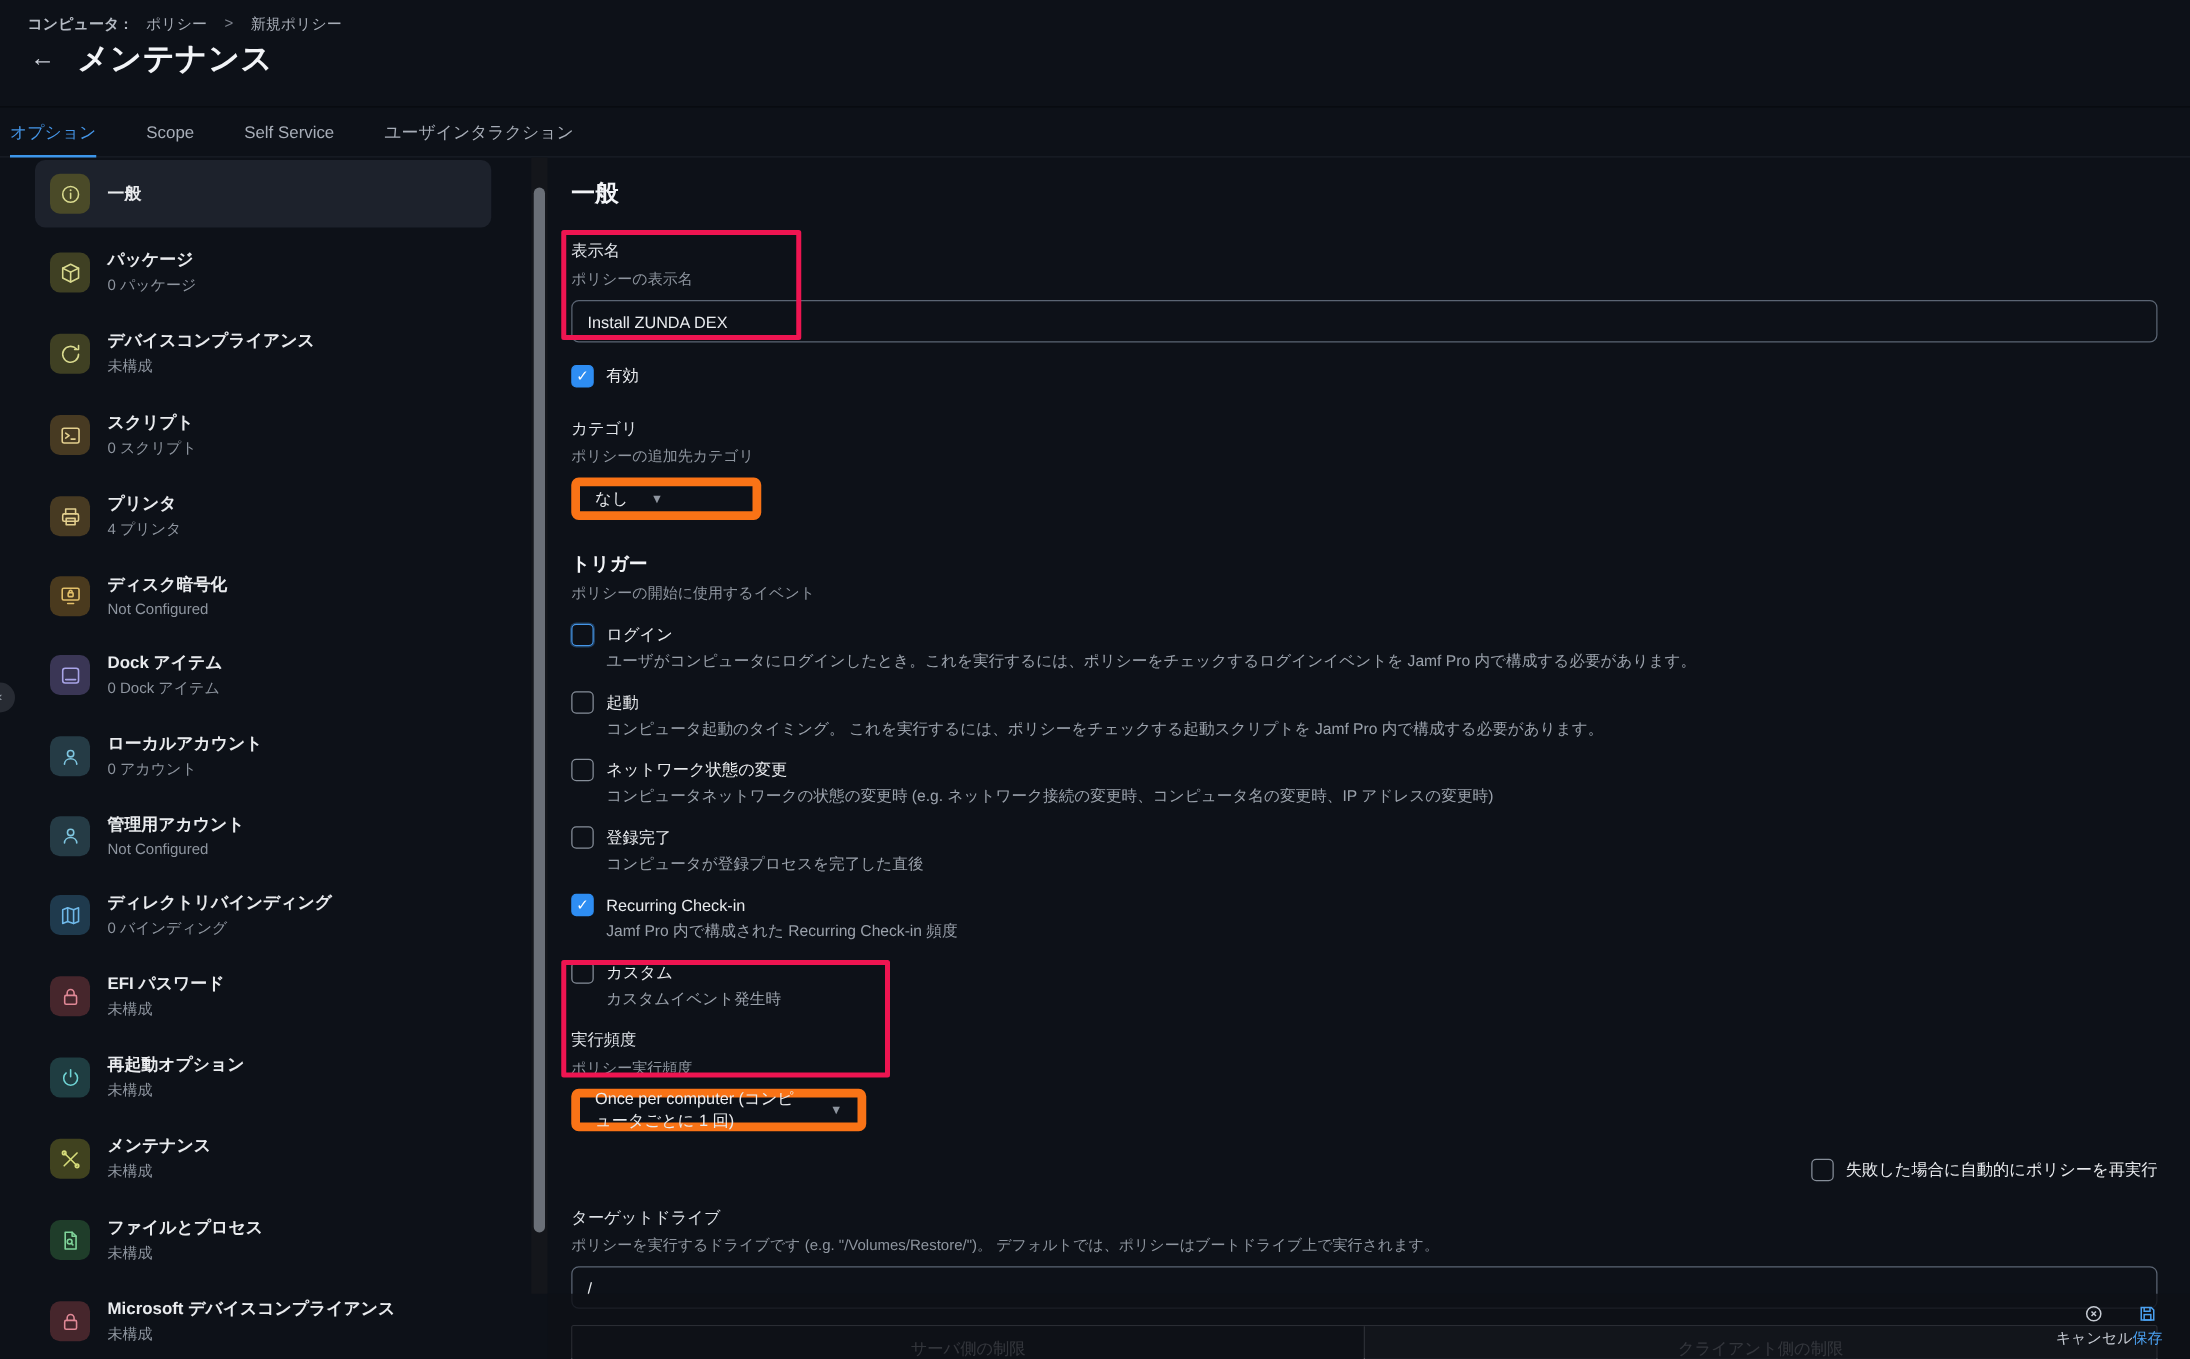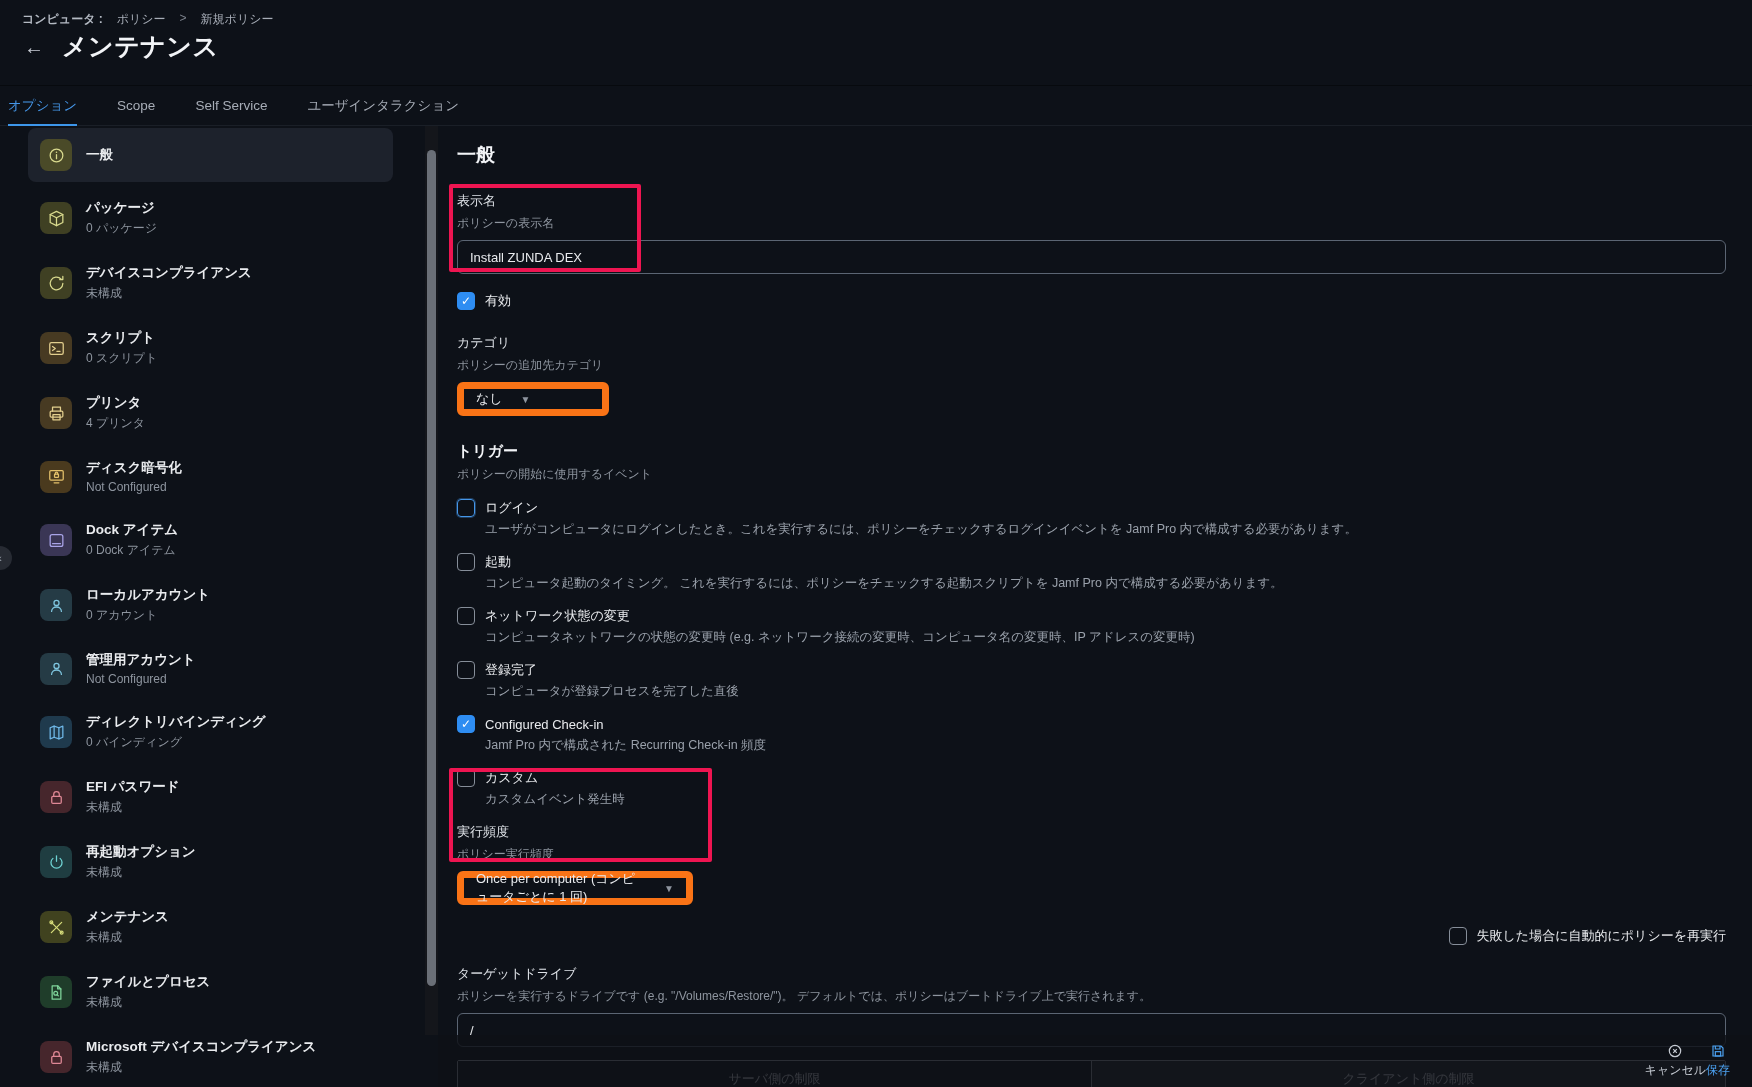--- a/index.html
+++ b/index.html
@@ -376,21 +376,21 @@
     <div class="checkrow">
       <span class="checkbox"></span>
       <span class="check-label">登録完了</span>
     </div>
     <div class="trigger-desc">コンピュータが登録プロセスを完了した直後</div>
   </div>
 
   <div class="trigger-row">
     <div class="checkrow">
       <span class="checkbox checked">✓</span>
-      <span class="check-label">Configured Check-in</span>
+      <span class="check-label">Recurring Check-in</span>
     </div>
     <div class="trigger-desc">Jamf Pro 内で構成された Recurring Check-in 頻度</div>
   </div>
 
   <div class="trigger-row">
     <div class="checkrow">
       <span class="checkbox"></span>
       <span class="check-label">カスタム</span>
     </div>
     <div class="trigger-desc">カスタムイベント発生時</div>

